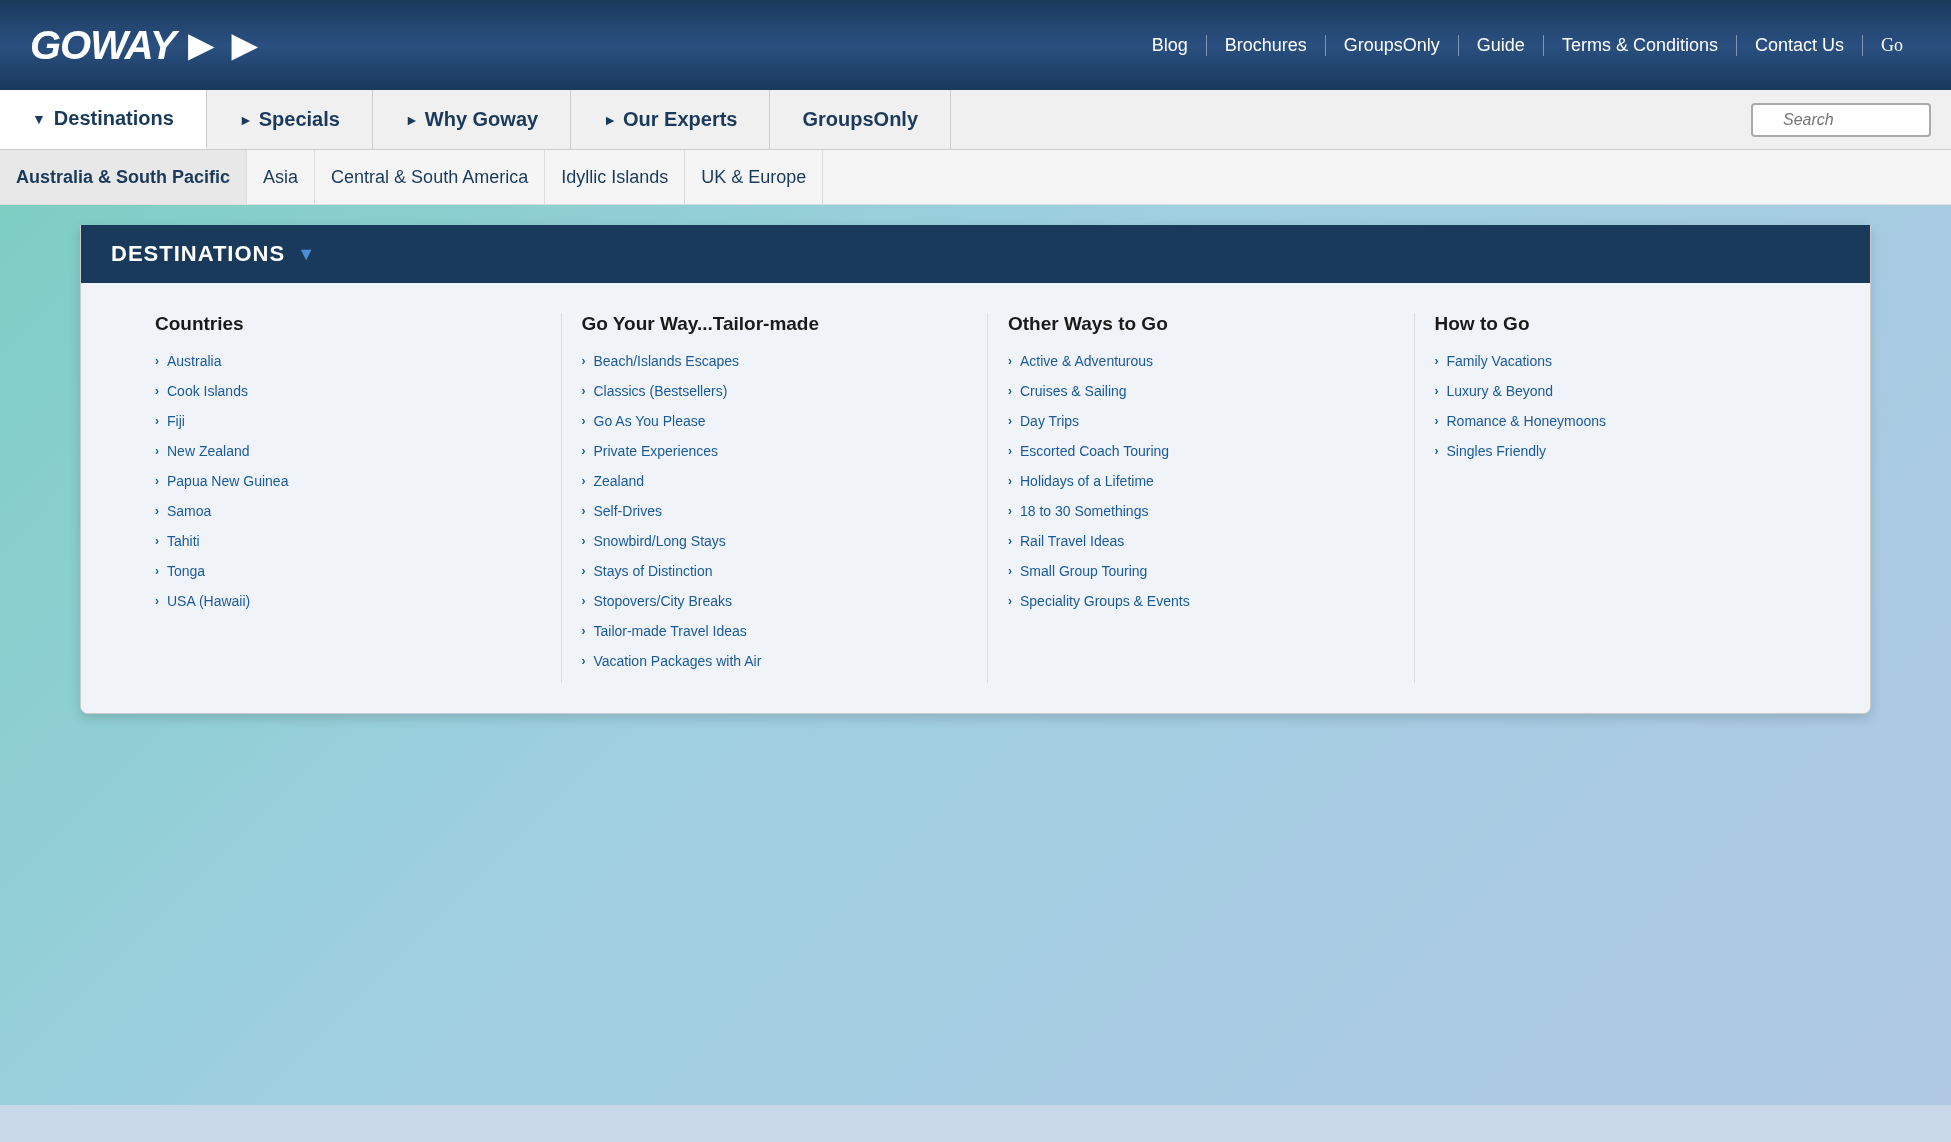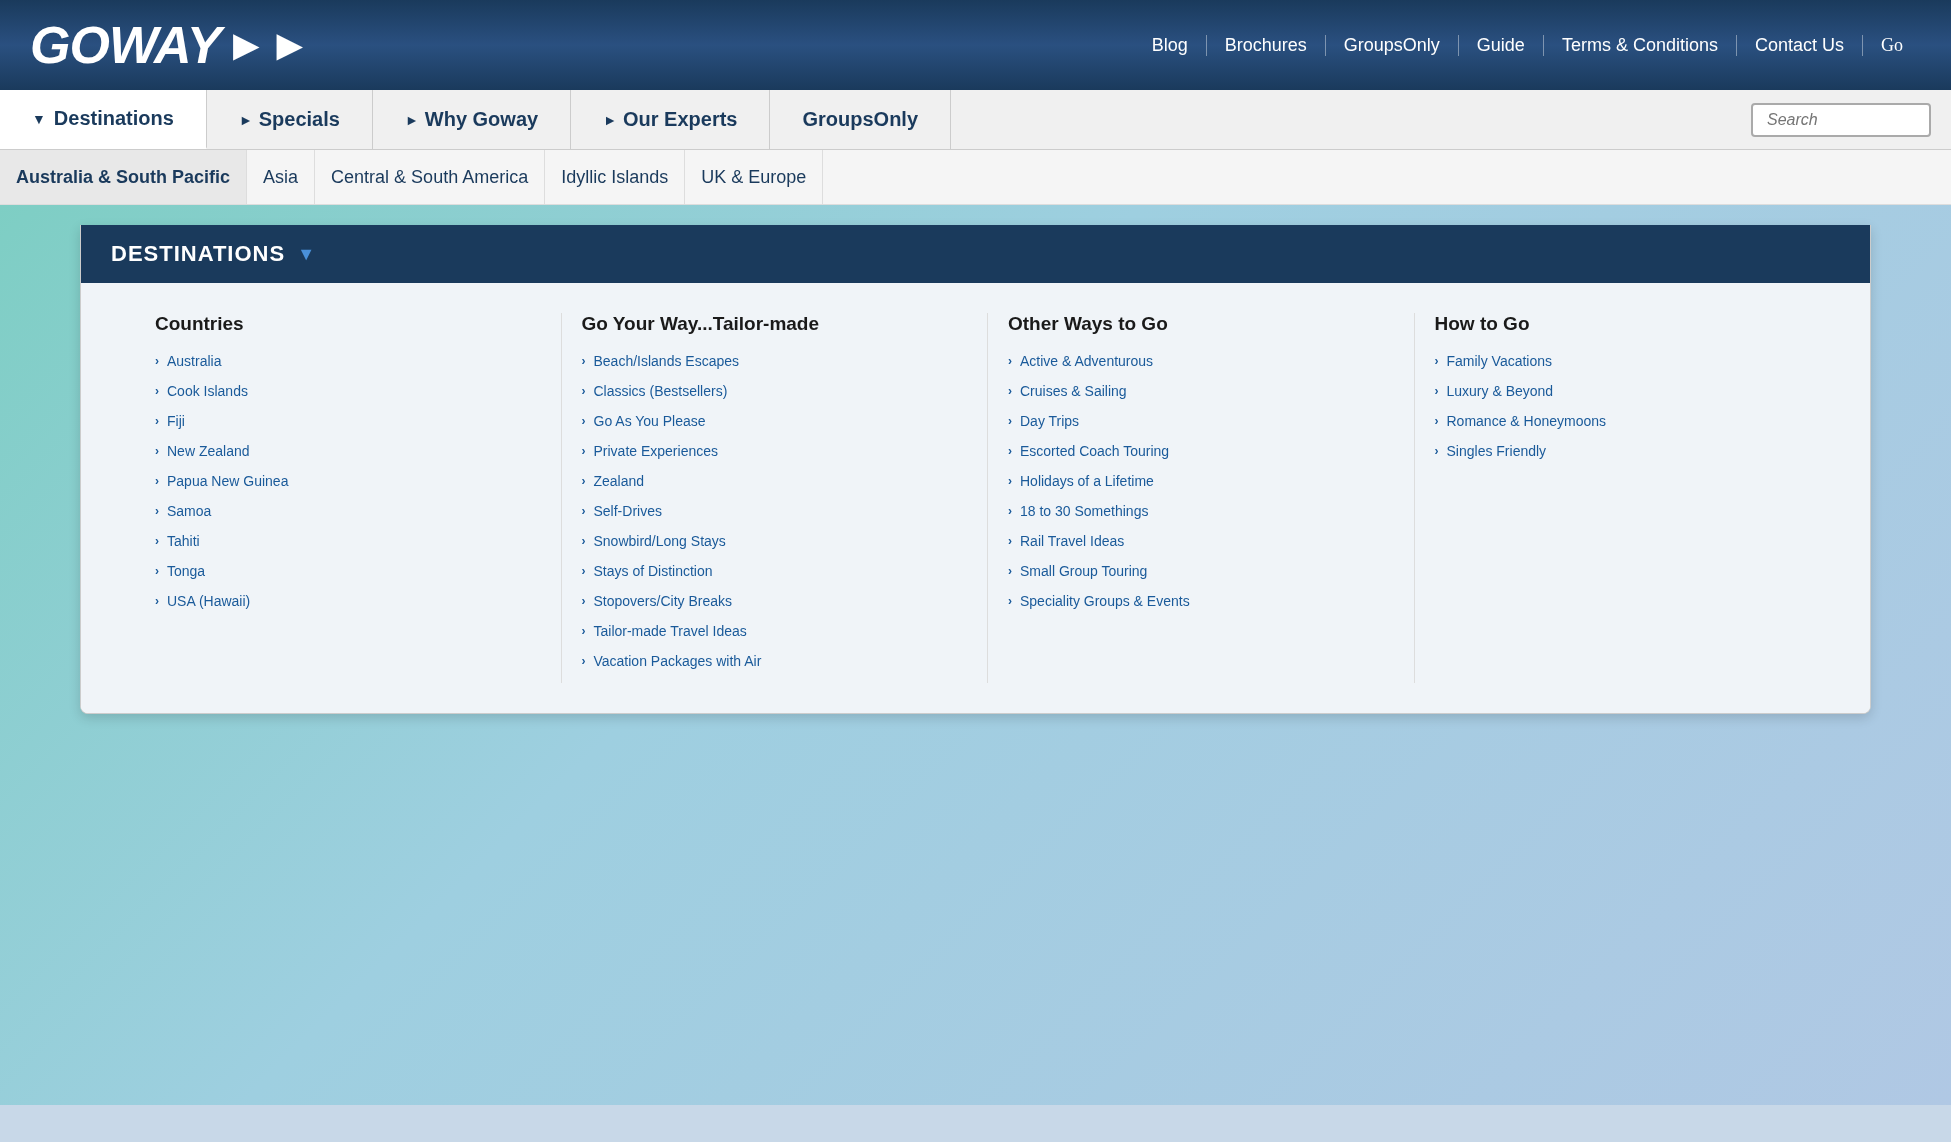--- a/index.html
+++ b/index.html
@@ -18,21 +18,21 @@
       display: flex;
       align-items: center;
       padding: 0 30px;
       position: relative;
     }
     .logo-area {
       display: flex;
       align-items: center;
     }
     .logo-text {
-      font-size: 52px;
+      font-size: 40px;
       font-weight: 900;
       color: white;
       letter-spacing: -1px;
       font-style: italic;
     }
     .logo-icon {
       color: white;
       font-size: 44px;
       margin-left: 4px;
     }
@@ -94,21 +94,21 @@
     }
     .search-box {
       margin-left: auto;
       display: flex;
       align-items: center;
       padding: 0 20px;
     }
     .search-input {
       border: 2px solid #aaa;
       border-radius: 4px;
-      padding: 6px 14px;
+      padding: 6px 30px;
       font-size: 16px;
       width: 180px;
       color: #a16207;
       background: white;
       font-style: italic;
     }
 
     
     .sub-nav {
       background: #f5f5f5;

